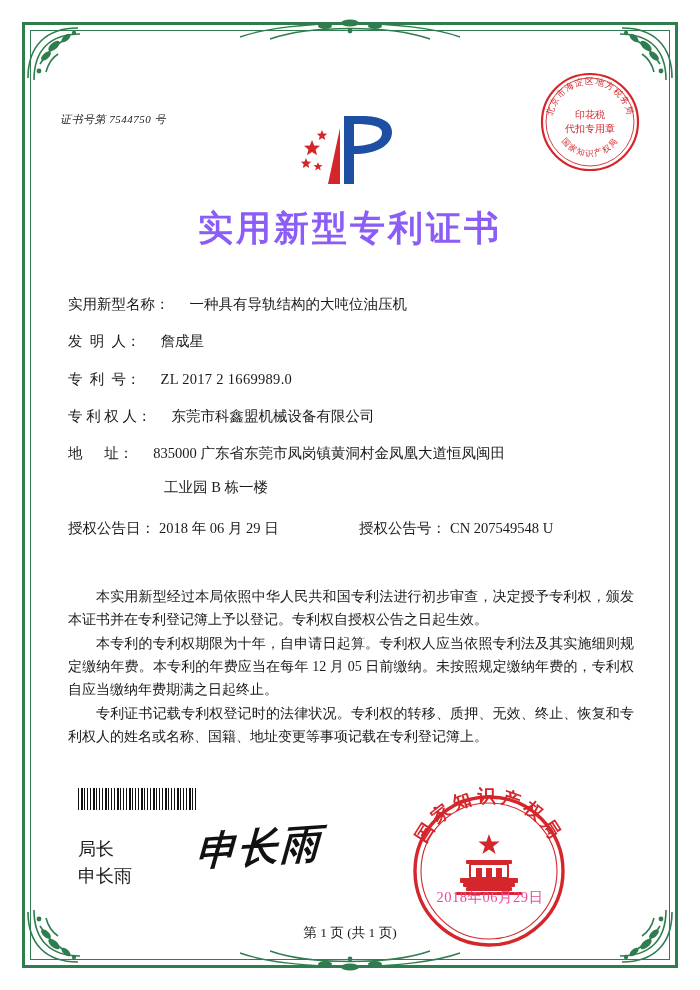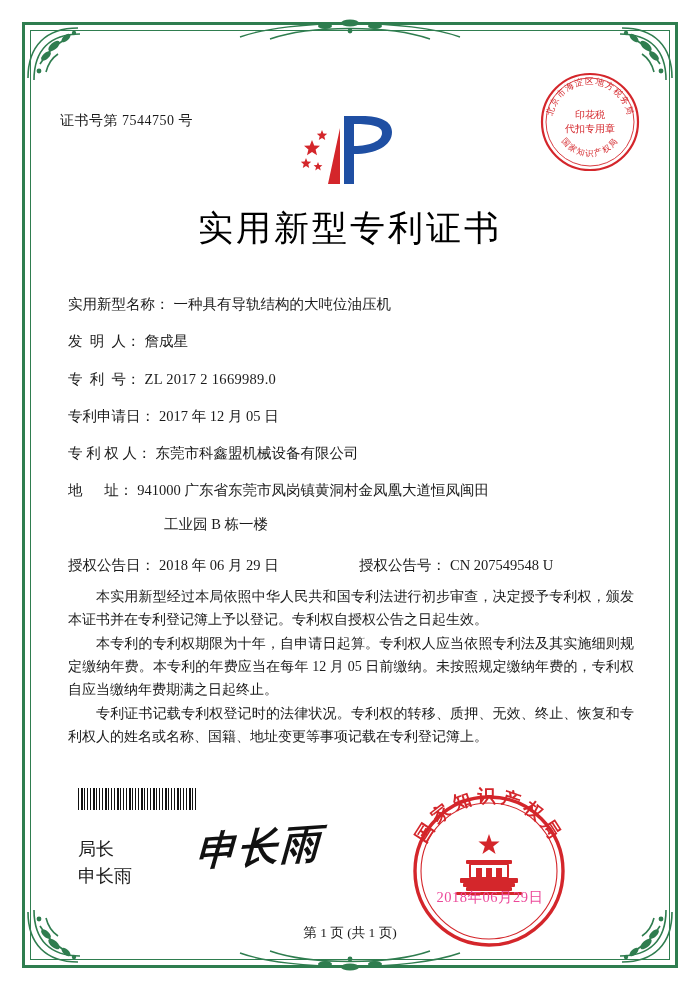--- a/index.html
+++ b/index.html
@@ -68,22 +68,23 @@
     left: 0;
     top: 0;
     width: 700px;
     height: 990px;
   }
 
   .cert-no {
     position: absolute;
     left: 60px;
     top: 112px;
-    font-size: 14px;
+    font-size: 11px;
     letter-spacing: 0.5px;
+    font-style: italic;
   }
 
   
   .logo {
     position: absolute;
     left: 288px;
     top: 112px;
     width: 110px;
     height: 76px;
   }
@@ -98,38 +99,39 @@
   }
 
   .doc-title {
     position: absolute;
     left: 0;
     right: 0;
     top: 205px;
     text-align: center;
     font-family: "DejaVu Serif", "Liberation Serif", serif;
     font-size: 35px;
-    font-weight: normal;
+    font-weight: bold;
     letter-spacing: 3px;
-    color: #000000;
+    color: #8b5cf6;
   }
 
   
   .fields {
     position: absolute;
     left: 68px;
     top: 294px;
     width: 566px;
     font-size: 14.5px;
     line-height: 1.5;
   }
   .frow {
     display: flex;
     align-items: center;
     margin-bottom: 15.5px;
+    gap: 16px;
   }
   .flabel {
     flex: 0 0 auto;
     white-space: pre;
   }
   .fvalue {
     flex: 1 1 auto;
     padding-left: 4px;
   }
   .fvalue-mono {
@@ -392,33 +394,29 @@
       <div class="frow">
         <span class="flabel">发  明  人：</span>
         <span class="fvalue">詹成星</span>
       </div>
 
       <div class="frow">
         <span class="flabel">专  利  号：</span>
         <span class="fvalue fvalue-mono">ZL 2017 2 1669989.0</span>
       </div>
 
-      <div class="frow">
-        <span class="flabel">专利申请日：</span>
-        <span class="fvalue">2017 年 12 月 05 日</span>
-      </div>
 
       <div class="frow">
         <span class="flabel">专 利 权 人：</span>
         <span class="fvalue">东莞市科鑫盟机械设备有限公司</span>
       </div>
 
       <div class="frow" style="margin-bottom:12px">
         <span class="flabel">地      址：</span>
-        <span class="fvalue">941000  广东省东莞市凤岗镇黄洞村金凤凰大道恒凤闽田</span>
+        <span class="fvalue">835000  广东省东莞市凤岗镇黄洞村金凤凰大道恒凤闽田</span>
       </div>
       <div class="addr-second">工业园 B 栋一楼</div>
 
       <div class="row-two">
         <div class="half">
           <span class="flabel">授权公告日：</span>
           <span class="fvalue">2018 年 06 月 29 日</span>
         </div>
         <div class="half">
           <span class="flabel">授权公告号：</span>

